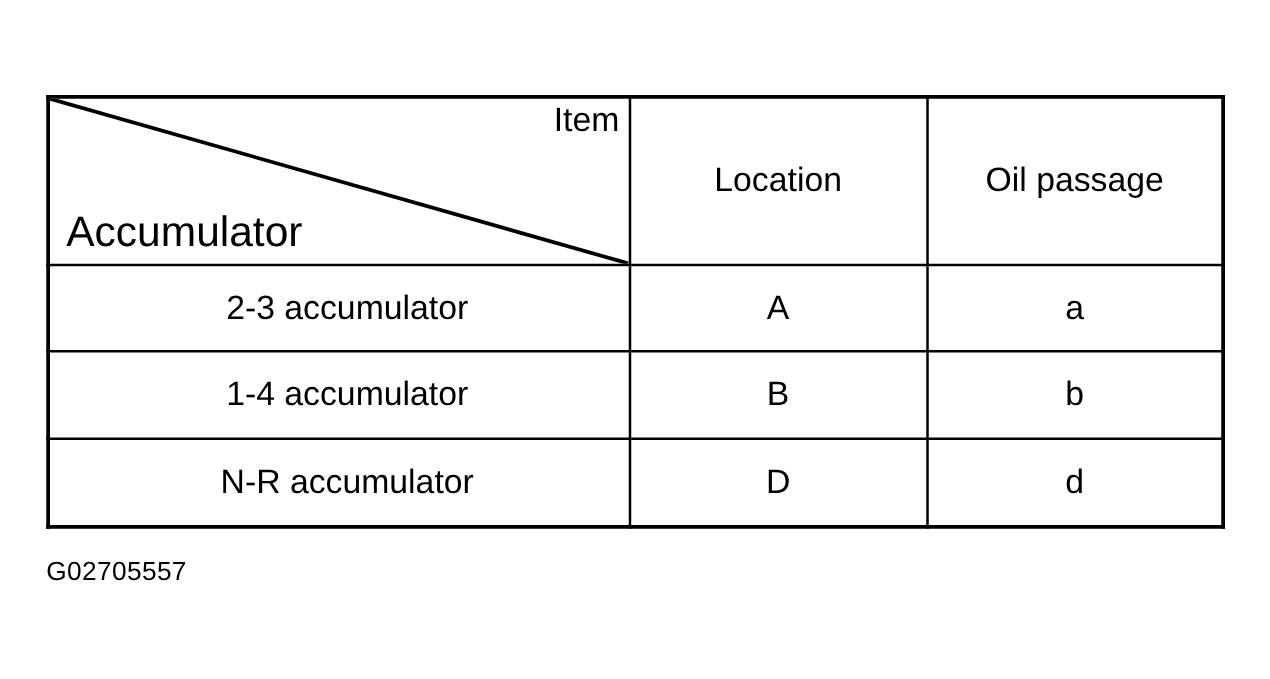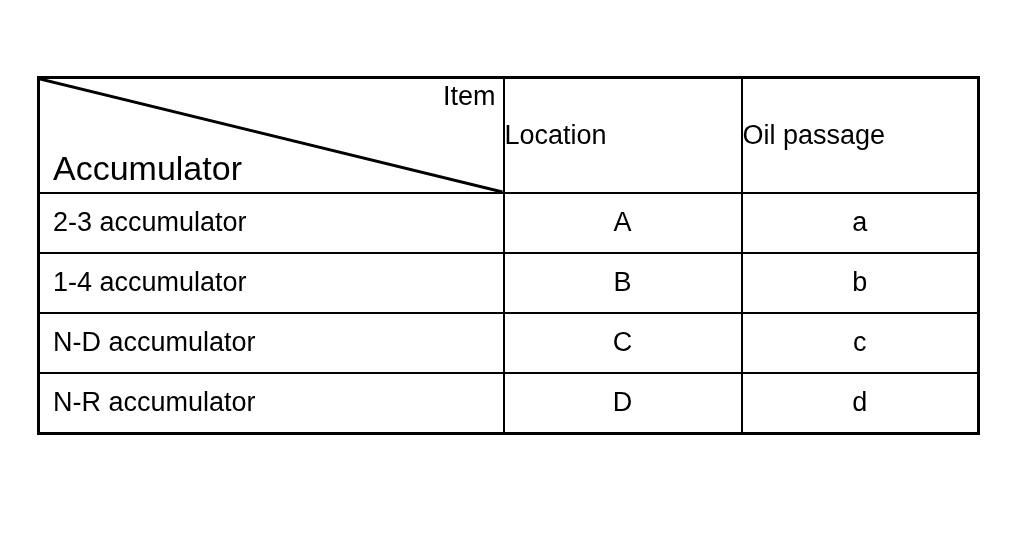--- a/index.html
+++ b/index.html
@@ -74,26 +74,27 @@
   .header-split .accumulator-label {
     position: absolute;
     left: 13px;
     bottom: 5px;
     font-size: 34px;
     white-space: nowrap;
   }
 
   .col-head {
     height: 113px;
+    text-align: center;
     font-size: 27px;
   }
 
   .row-label-cell {
     height: 58px;
-    text-align: left;
+    text-align: center;
     padding-left: 13px !important;
     white-space: nowrap;
   }
   .row-value-cell {
     height: 58px;
     text-align: center;
   }
 
   
   #figure-caption {
@@ -135,28 +136,24 @@
         <td class="row-value-cell">A</td>
         <td class="row-value-cell">a</td>
       </tr>
 
       <tr>
         <td class="row-label-cell">1-4 accumulator</td>
         <td class="row-value-cell">B</td>
         <td class="row-value-cell">b</td>
       </tr>
 
-      <tr>
-        <td class="row-label-cell">N-D accumulator</td>
-        <td class="row-value-cell">C</td>
-        <td class="row-value-cell">c</td>
-      </tr>
 
       <tr>
         <td class="row-label-cell">N-R accumulator</td>
         <td class="row-value-cell">D</td>
         <td class="row-value-cell">d</td>
       </tr>
     </tbody>
   </table>
 
+  <div id="figure-caption">G02705557</div>
 
 </div>
 
 </body></html>

